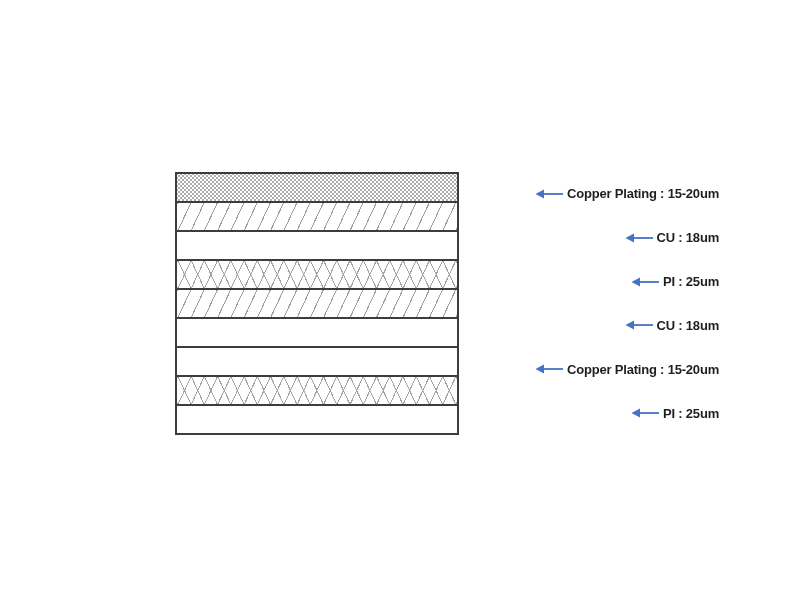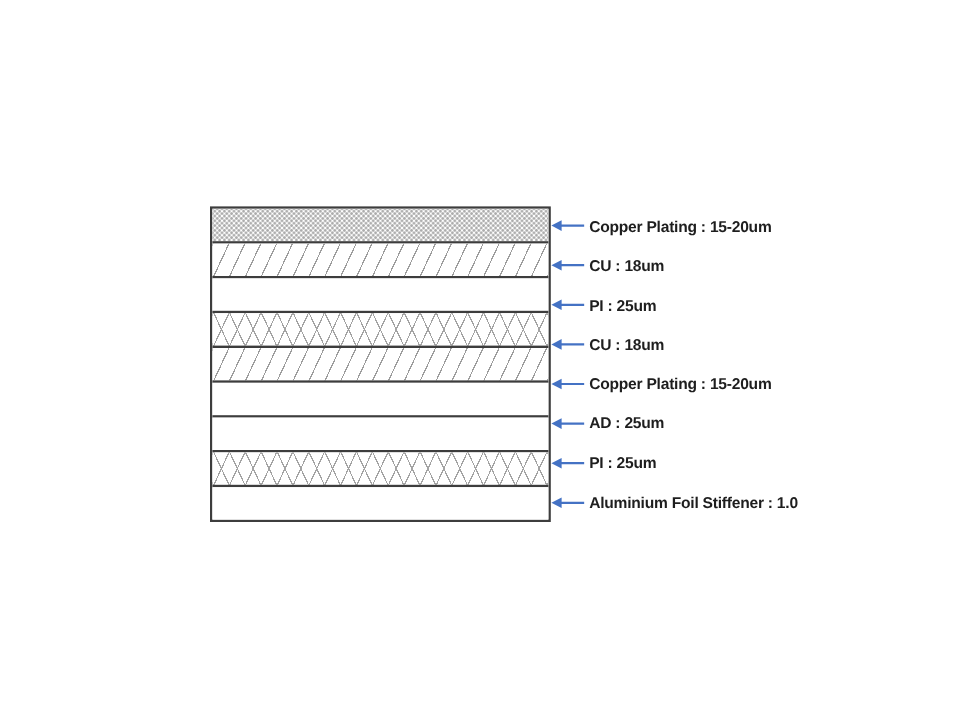--- a/index.html
+++ b/index.html
@@ -60,20 +60,21 @@
     background-image: none;
   }
   .annotations {
     position: absolute;
     left: 459px;
     top: 172px;
     width: 260px;
     height: 263px;
     display: flex;
     flex-direction: column;
+    align-items: flex-end;
   }
   .annotation {
     flex: 1 1 0;
     display: flex;
     align-items: center;
   }
   .annotation svg {
     flex: 0 0 auto;
     display: block;
   }
@@ -135,30 +136,16 @@
           <line x1="7" y1="6" x2="28" y2="6" stroke="#4472C4" stroke-width="1.8"></line>
           <path d="M0.5,6 L9,1.6 L9,10.4 Z" fill="#4472C4"></path>
         </svg>
         <span class="label">Copper Plating : 15-20um</span>
       </div>
       <div class="annotation">
         <svg width="28" height="12" viewBox="0 0 28 12">
           <line x1="7" y1="6" x2="28" y2="6" stroke="#4472C4" stroke-width="1.8"></line>
           <path d="M0.5,6 L9,1.6 L9,10.4 Z" fill="#4472C4"></path>
         </svg>
-        <span class="label">AD : 25um</span>
-      </div>
-      <div class="annotation">
-        <svg width="28" height="12" viewBox="0 0 28 12">
-          <line x1="7" y1="6" x2="28" y2="6" stroke="#4472C4" stroke-width="1.8"></line>
-          <path d="M0.5,6 L9,1.6 L9,10.4 Z" fill="#4472C4"></path>
-        </svg>
         <span class="label">PI : 25um</span>
-      </div>
-      <div class="annotation">
-        <svg width="28" height="12" viewBox="0 0 28 12">
-          <line x1="7" y1="6" x2="28" y2="6" stroke="#4472C4" stroke-width="1.8"></line>
-          <path d="M0.5,6 L9,1.6 L9,10.4 Z" fill="#4472C4"></path>
-        </svg>
-        <span class="label">Aluminium Foil Stiffener : 1.0</span>
       </div>
     </div>
 </div>
 
 </body></html>

